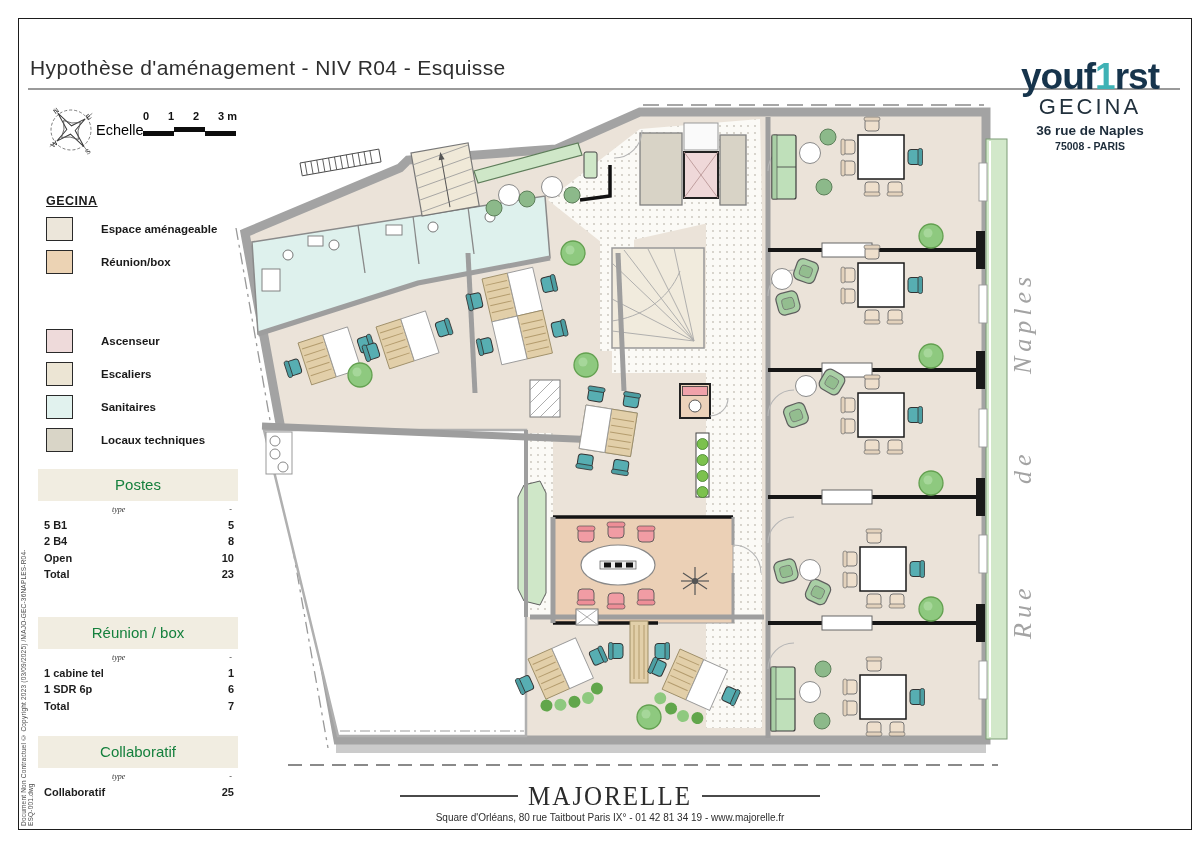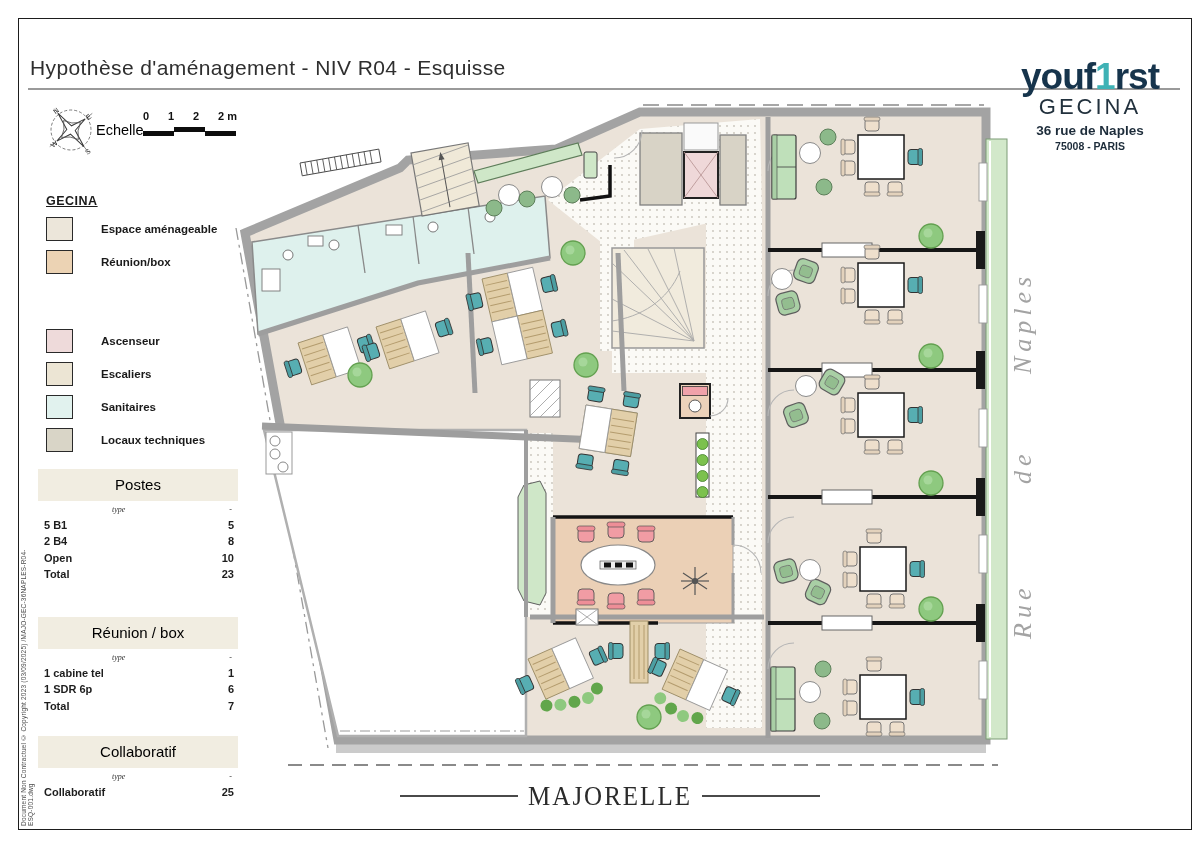--- a/index.html
+++ b/index.html
@@ -25,21 +25,21 @@
   
   .legend{position:absolute;left:46px;top:194px;width:190px;}
   .legend .lg-title{font-size:12.5px;font-weight:bold;text-decoration:underline;color:#1a1a1a;letter-spacing:.5px;}
   .lg-item{display:flex;align-items:center;margin-top:9px;}
   .lg-item .sw{width:25px;height:22px;border:1.6px solid #2a2a2a;flex:0 0 auto;}
   .lg-item .lb{margin-left:28px;font-size:11.5px;font-weight:bold;color:#1a1a1a;}
   .lg-gap{height:46px;}
   .sw-dots{background-image:radial-gradient(#bdbdbd 1px, transparent 1.2px);background-size:6px 6px;}
   
   .stable{position:absolute;left:38px;width:200px;}
-  .stable .hd{background:#f1ede1;text-align:center;font-size:15px;color:#000000;padding:7px 0 8px;}
+  .stable .hd{background:#f1ede1;text-align:center;font-size:15px;color:#15803d;padding:7px 0 8px;}
   .stable .sub{display:flex;justify-content:space-between;font-family:"Liberation Serif",serif;font-style:italic;font-size:8px;color:#333;margin:4px 6px 1px 74px;}
   .stable .row{display:flex;justify-content:space-between;font-size:11px;font-weight:bold;color:#1d1d1d;margin:4.5px 4px 0 6px;}
   
   .street-word{position:absolute;left:1008px;width:36px;text-align:center;writing-mode:vertical-rl;transform:rotate(180deg);font-family:"Liberation Serif",serif;font-style:italic;font-size:26px;color:#a3a3a3;letter-spacing:5px;}
   
   .footer{position:absolute;left:400px;top:782px;width:420px;text-align:center;}
   .f-brand{display:flex;align-items:center;}
   .f-brand .ln{flex:1;height:1.5px;background:#4a4a4a;}
   .f-brand .tx{font-family:"Liberation Serif",serif;font-size:25px;letter-spacing:2px;color:#2b2b2b;padding:0 10px;transform:scale(1,1.12);}
   .f-addr{font-size:10px;color:#2e2e2e;margin-top:2px;}
@@ -79,21 +79,21 @@
       <text x="7" y="33" font-size="7" text-anchor="middle" fill="#222">W</text>
     </g>
   </svg>
 
   <div class="echelle">Echelle</div>
   <div class="scalebar">
     <div class="nums">
       <span>0</span>
       <span>1</span>
       <span>2</span>
-      <span>2 m</span>
+      <span>3 m</span>
     </div>
     <div class="segs">
       <i style="left:0;top:5px;"></i>
         <i style="left:31px;top:1px;"></i>
         <i style="left:62px;top:5px;"></i>
     </div>
   </div>
 
   <div class="legend">
     <div class="lg-title">GECINA</div>
@@ -183,20 +183,21 @@
   <div class="street-word" style="top:228px;height:190px;">Naples</div>
   <div class="street-word" style="top:432px;height:70px;">de</div>
   <div class="street-word" style="top:556px;height:110px;">Rue</div>
 
   <div class="footer">
     <div class="f-brand">
         <span class="ln"></span>
         <span class="tx">MAJORELLE</span>
         <span class="ln"></span>
       </div>
+    <div class="f-addr">Square d'Orléans, 80 rue Taitbout Paris IX° - 01 42 81 34 19 - www.majorelle.fr</div>
   </div>
 
   <div class="side-note">Document Non Contractuel © Copyright 2023 (03/09/2025) /MAJO-GEC-36NAPLES-R04-ESQ-001.dwg</div>
 
   <svg class="plan" width="782" height="676" viewBox="0 0 782 676">
     <defs>
       <pattern id="dots" width="7" height="7" patternUnits="userSpaceOnUse">
         <rect width="7" height="7" fill="#fbfaf6"></rect>
           <circle cx="2" cy="2" r="0.9" fill="#c7c3ba"></circle>
       </pattern>

